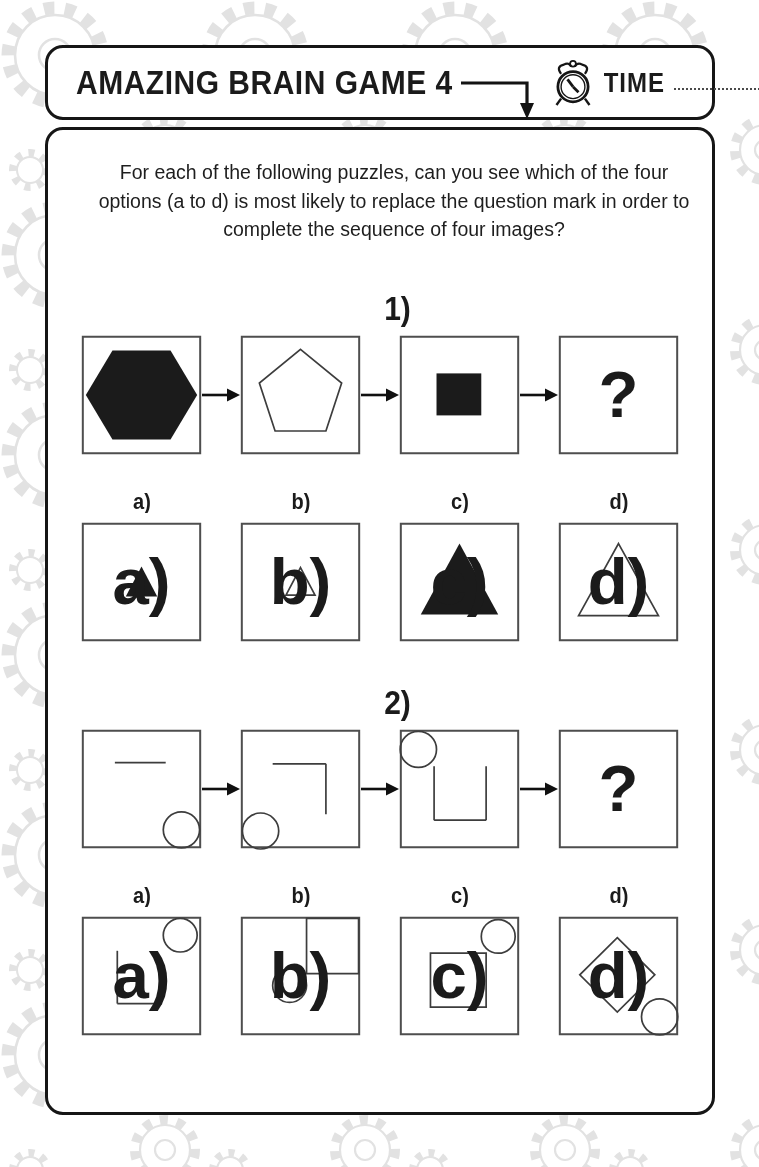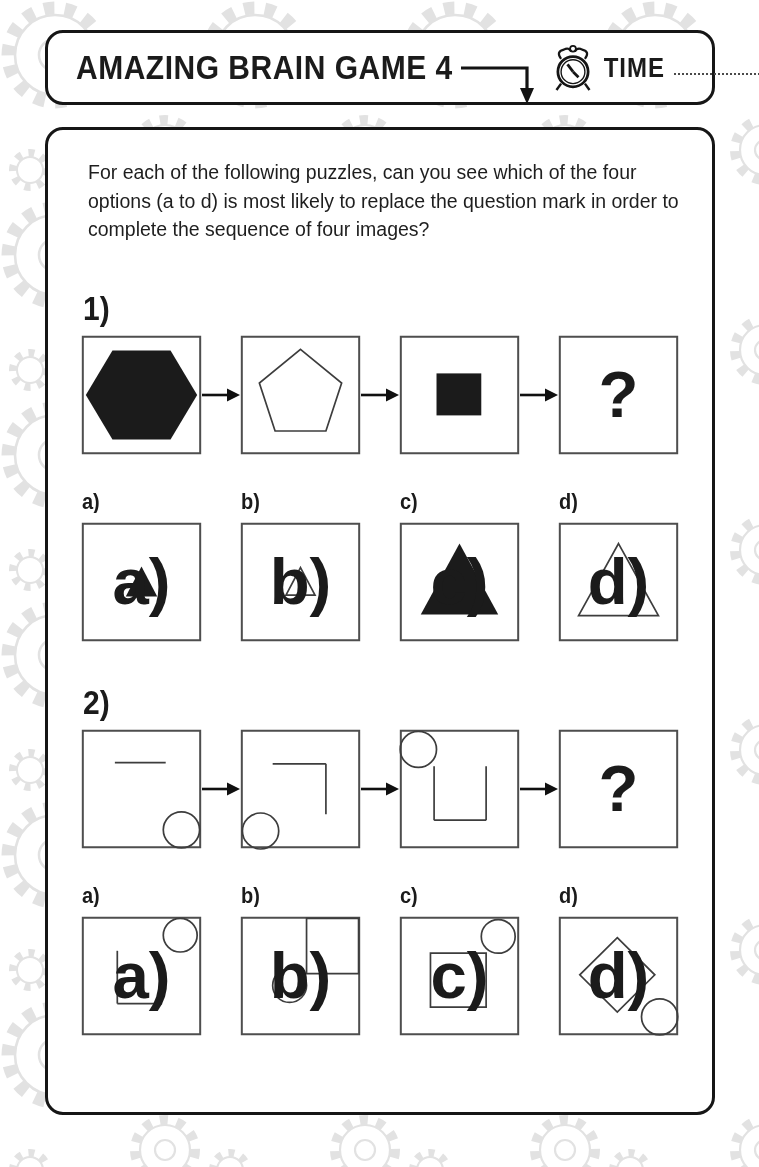--- a/index.html
+++ b/index.html
@@ -2,22 +2,22 @@
 <html style="--ink: #1b1b1b; --line: #3d3d3d; --box-border: #4e4e4e; --panel-border: #161616; --gear: #e2e2e2;"><head>
 <meta charset="utf-8">
 <style>
   * { box-sizing: border-box; }
   body { margin:0; background:#fff; font-family:"Liberation Sans", sans-serif; color:var(--ink,#1b1b1b); }
   .page { position:relative; width:759px; height:1167px; overflow:hidden; background:#fff; }
   .bg { position:absolute; left:0; top:0; }
 
   .panel { position:absolute; left:45px; width:670px; background:#fff;
            border:3.5px solid var(--panel-border,#161616); border-radius:18px; }
-  .header { top:30px; height:75px; display:flex; align-items:center; padding:0 22px 0 28px; }
-  .main   { top:127px; height:988px; overflow:hidden; }
+  .header { top:45px; height:75px; display:flex; align-items:center; padding:0 22px 0 28px; }
+  .main   { top:127px; height:988px; overflow:hidden;text-align:center; }
 
   .title { font-size:30px; font-weight:700; letter-spacing:.5px; margin:0; white-space:nowrap; transform:scaleY(1.1); }
   .harrow { align-self:flex-start; margin-top:27px; margin-left:6px; flex:none; }
   .timegrp { margin-left:auto; display:flex; align-items:center; gap:9px; }
   .clock { flex:none; }
   .timelabel { font-size:24px; font-weight:700; letter-spacing:1px; transform:scaleY(1.12); }
   .dotline { width:146px; height:15px; border-bottom:2px dotted #4a4a4a; }
 
   .instructions { margin:28px 38px 0 40px; width:612px; font-size:19.5px; line-height:1.47; color:#1e1e1e; }
 

